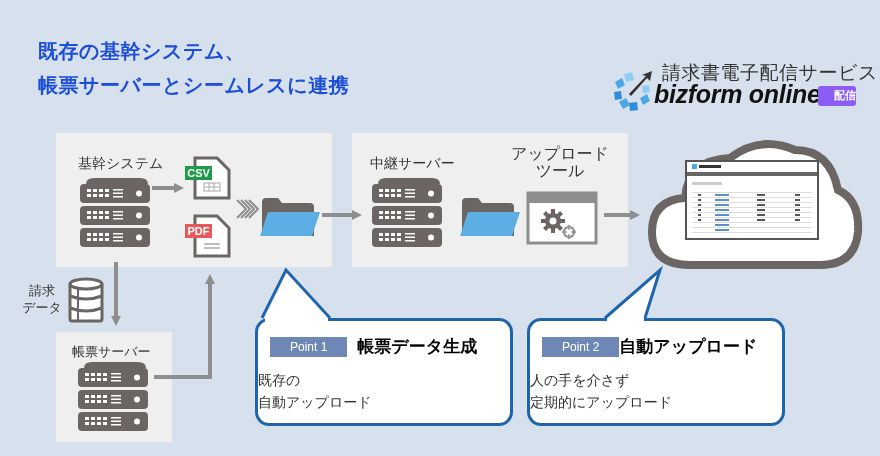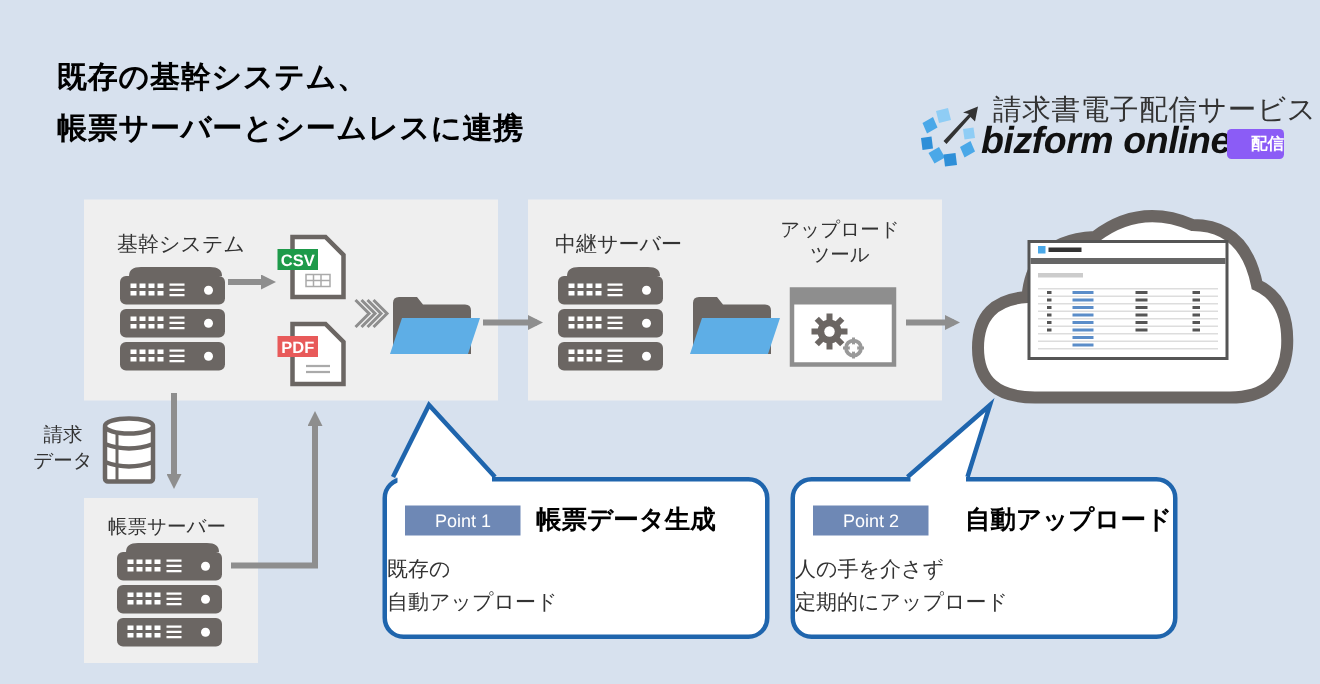--- a/index.html
+++ b/index.html
@@ -7,21 +7,21 @@
   body {
     background: #d7e1ee;
     font-family: "DejaVu Sans", "Liberation Sans", sans-serif;
     color: #222;
     position: relative;
   }
   .abs { position: absolute; }
   .title {
     left: 38px; top: 34px;
     font-size: 20px; font-weight: bold; line-height: 34px;
-    color: #000000; letter-spacing: 0.5px;
+    color: #1d4ed8; letter-spacing: 0.5px;
   }
   .panel { background: #efefef; }
   .label { font-size: 13px; color: #333; line-height: 17px; text-align: right; }
   .center { text-align: center; }
 
   
   .brand-sub { left: 662px; top: 60px; font-size: 19px; color: #333; letter-spacing: 0.5px; }
   .brand-name {
     left: 654px; top: 80px; font-size: 25px; font-weight: bold; font-style: italic;
     color: #111; font-family: "Liberation Sans", sans-serif; letter-spacing: -0.3px;
@@ -63,21 +63,21 @@
 </svg>
 <div class="abs brand-sub">請求書電子配信サービス</div>
 <div class="abs brand-name">bizform online</div>
 <div class="abs brand-badge">配信</div>
 
 <div class="abs panel" style="left:56px;top:133px;width:276px;height:134px"></div>
 <div class="abs label" style="left:78px;top:155px;font-size:14px">基幹システム</div>
 
 <div class="abs panel" style="left:352px;top:133px;width:276px;height:134px"></div>
 <div class="abs label" style="left:370px;top:155px;font-size:14px">中継サーバー</div>
-<div class="abs label center" style="left:510px;top:145px;width:100px;font-size:13px">
+<div class="abs label center" style="left:510px;top:145px;width:100px;font-size:16px">
   <div>アップロード</div>
   <div>ツール</div>
 </div>
 
 <div class="abs panel" style="left:56px;top:332px;width:116px;height:110px"></div>
 <div class="abs label" style="left:72px;top:343px;font-size:13px">帳票サーバー</div>
 
 <div class="abs label center" style="left:20px;top:282px;width:44px;font-size:13px">
   <div>請求</div>
   <div>データ</div>
@@ -255,21 +255,21 @@
   </div>
   <div class="callout-body" style="position:absolute;left:0;right:0;top:48px">
     <div>既存の</div>
     <div>自動アップロード</div>
   </div>
 </div>
 
 <div class="abs" style="left:265px;top:318px;width:63px;height:4px;background:#fff"></div>
 
 <div class="abs callout" style="left:527px;top:318px;width:258px;height:108px">
-  <div style="position:absolute;left:12px;top:14px;display:flex;align-items:center;gap:24px">
+  <div style="position:absolute;left:12px;top:14px;display:flex;align-items:center;gap:0">
     <span class="point-tag">Point 2</span>
     <span class="point-title">自動アップロード</span>
   </div>
   <div class="callout-body" style="position:absolute;left:0;right:0;top:48px">
     <div>人の手を介さず</div>
     <div>定期的にアップロード</div>
   </div>
 </div>
 <div class="abs" style="left:607px;top:318px;width:37px;height:4px;background:#fff"></div>
 

